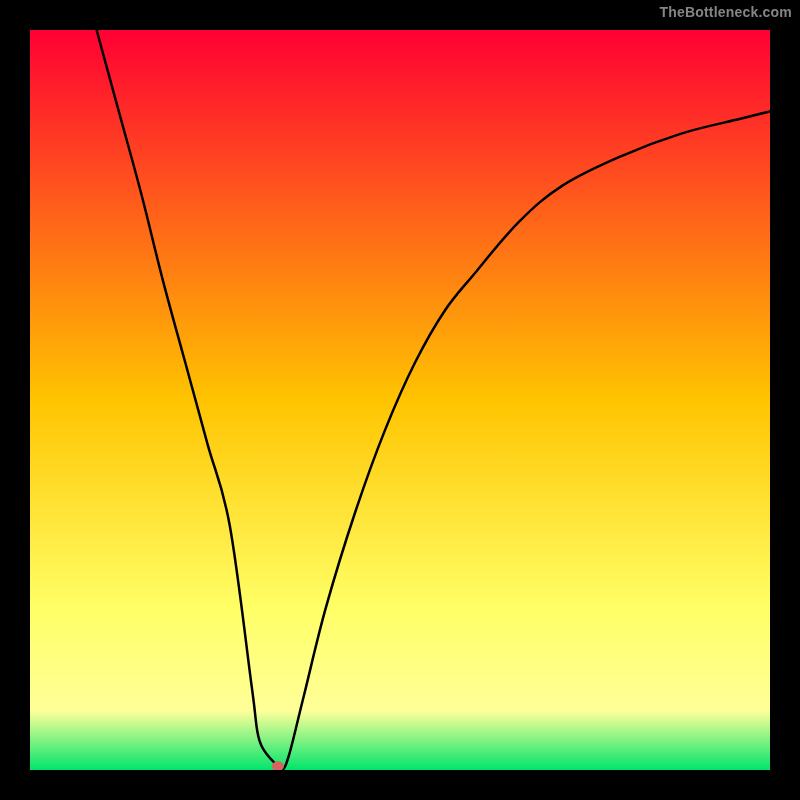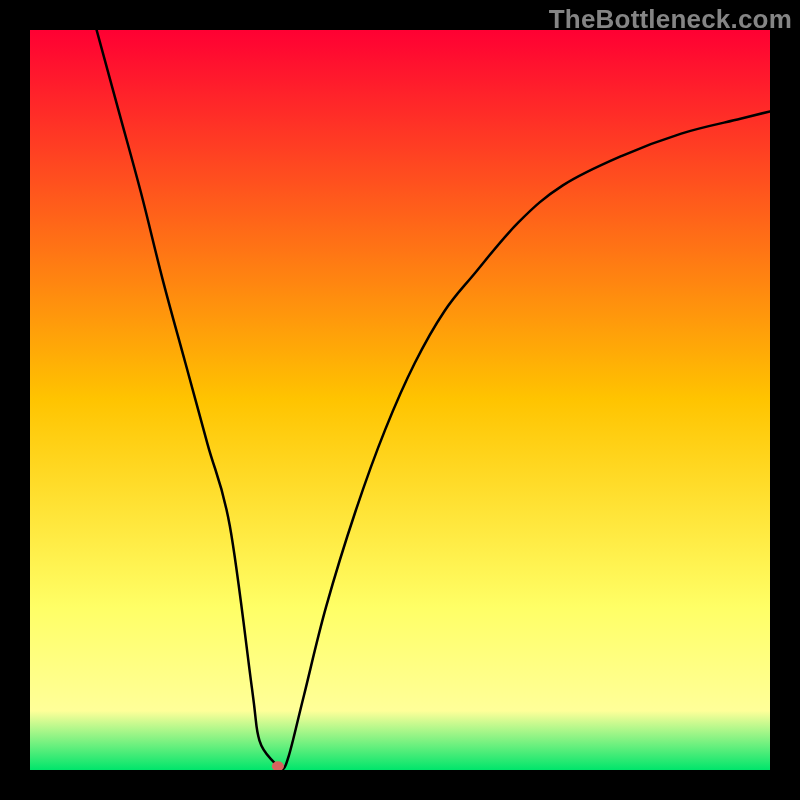--- a/index.html
+++ b/index.html
@@ -21,21 +21,21 @@
     left: 30px;
     top: 30px;
     width: 740px;
     height: 740px;
   }
   .watermark {
     position: absolute;
     top: 4px;
     right: 8px;
     font-family: Arial, Helvetica, sans-serif;
-    font-size: 26px;
+    font-size: 14px;
     font-weight: 600;
     color: #858585;
     letter-spacing: 0.2px;
     z-index: 5;
   }
 </style>
 </head>
 <body>
 
 <div class="frame">

